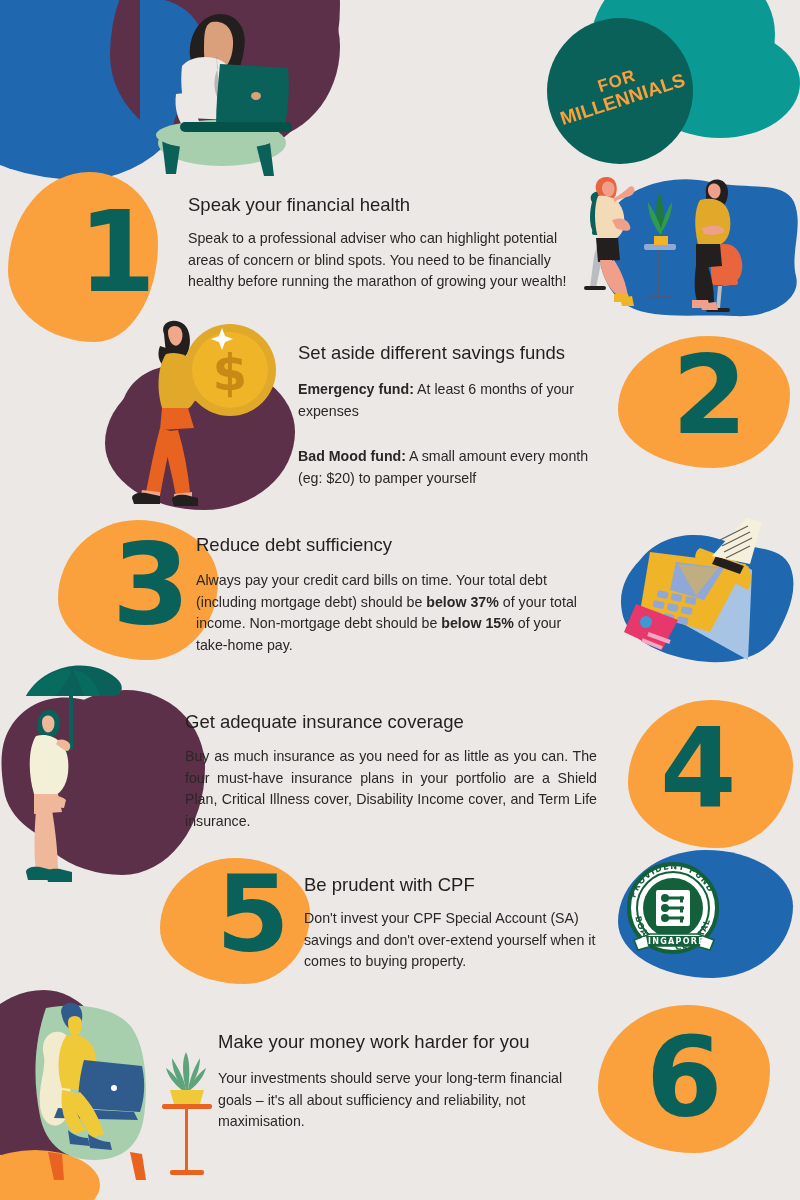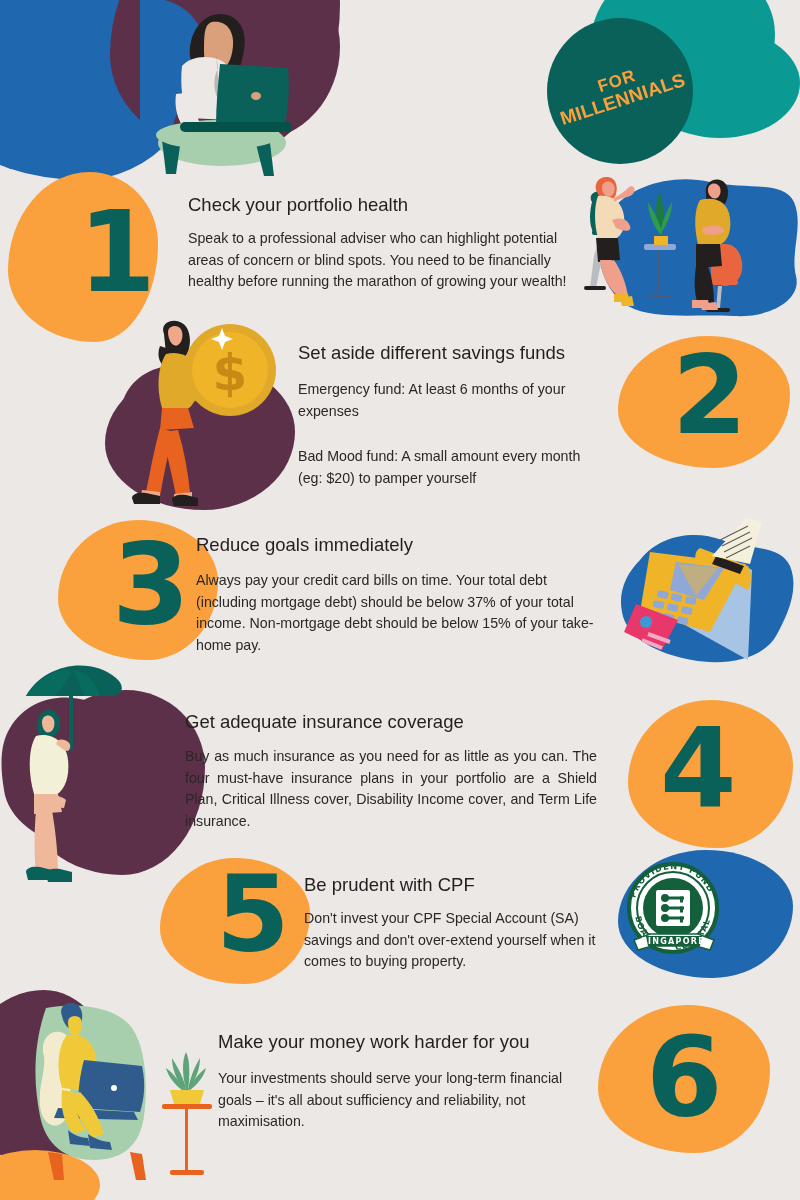--- a/index.html
+++ b/index.html
@@ -83,21 +83,21 @@
     font-family:"DejaVu Sans", sans-serif;
     line-height:1;
   }
   .sec-title{
     position:absolute;color:#231F1F;font-size:18.5px;font-weight:normal;
     line-height:1.2;white-space:nowrap;
   }
   .sec-body{
     position:absolute;color:#2B2726;font-size:14.2px;line-height:1.52;
   }
-  .sec-body b{font-weight:normal;}
+  .sec-body b{font-weight:bold;}
   .just{text-align:justify;}
 
   
   #blob1{left:8px;top:172px;width:150px;height:170px;border-radius:54% 46% 42% 58% / 58% 42% 58% 42%;}
   #num1{left:78px;top:196px;font-size:112px;}
   #t1{left:188px;top:194px;}
   #b1{left:188px;top:228px;width:400px;}
   #ill1{position:absolute;left:570px;top:168px;width:230px;height:152px;}
 
   
@@ -176,21 +176,21 @@
         <span class="l1">FOR</span>
         <span class="l2">MILLENNIALS</span>
       </div>
     </div>
 
   </div>
 
   <div class="sec">
     <div class="blob orangeblob" id="blob1"></div>
     <div class="num" id="num1">1</div>
-    <div class="sec-title" id="t1">Check your portfolio health</div>
+    <div class="sec-title" id="t1">Speak your financial health</div>
     <div class="sec-body" id="b1">Speak to a professional adviser who can highlight potential areas of concern or blind spots. You need to be financially healthy before running the marathon of growing your wealth!</div>
 
     <svg id="ill1" viewBox="0 0 230 152">
       <path d="M40 44 C62 16 104 6 140 14 C176 22 214 12 224 34 C234 58 220 84 226 108 C232 132 200 150 164 148 C120 146 84 152 58 138 C30 122 18 72 40 44 Z" fill="#1F67AF"></path>
 
       <path d="M22 34 C18 28 24 22 30 24 L40 28 L42 66 L24 66 C18 56 20 42 22 34 Z" fill="#0A6159"></path>
       <rect x="22" y="62" width="24" height="5" rx="2" fill="#0A6159"></rect>
       <path d="M30 68 L32 90 L26 120 L20 120 L24 88 Z" fill="#B9BDC2"></path>
       <rect x="14" y="118" width="22" height="4" rx="2" fill="#231F1F"></rect>
       <path d="M26 22 C24 14 30 8 38 9 C46 10 48 18 46 26 C44 34 34 34 30 30 Z" fill="#E8653E"></path>
@@ -258,21 +258,21 @@
     </svg>
 
     <div class="sec-title" id="t2">Set aside different savings funds</div>
     <div class="sec-body" id="b2a"><b>Emergency fund:</b><span> At least 6 months of your expenses</span></div>
     <div class="sec-body" id="b2b"><b>Bad Mood fund:</b><span> A small amount every month (eg: $20) to pamper yourself</span></div>
   </div>
 
   <div class="sec">
     <div class="blob orangeblob" id="blob3"></div>
     <div class="num" id="num3">3</div>
-    <div class="sec-title" id="t3">Reduce goals immediately</div>
+    <div class="sec-title" id="t3">Reduce debt sufficiency</div>
     <div class="sec-body" id="b3"><span>Always pay your credit card bills on time. Your total debt (including mortgage debt) should be </span><b>below 37%</b><span> of your total income. Non-mortgage debt should be </span><b>below 15%</b><span> of your take-home pay.</span></div>
 
     <svg id="ill3" viewBox="0 0 200 172">
       <path d="M40 52 C60 26 96 22 122 32 C148 42 180 36 190 58 C200 82 186 110 176 128 C162 152 124 158 92 152 C58 146 26 130 22 104 C18 84 26 66 40 52 Z" fill="#1F67AF"></path>
       <path d="M118 44 L152 62 L148 152 L76 112 Z" fill="#A8C4E4"></path>
       <path d="M100 40 L148 58 C152 64 152 76 148 82 L96 54 C94 48 96 42 100 40 Z" fill="#F0B429"></path>
       <path d="M50 44 L146 56 L110 124 L40 104 Z" fill="#F0B429"></path>
       <path d="M62 52 L132 62 L104 104 L56 90 Z" fill="#F0B429"></path>
       <path d="M76 54 L124 60 L104 92 L70 82 Z" fill="#8FA8D8"></path>
       <path d="M78 56 L118 60 L96 88 Z" fill="#F0B429" opacity=".5"></path>

